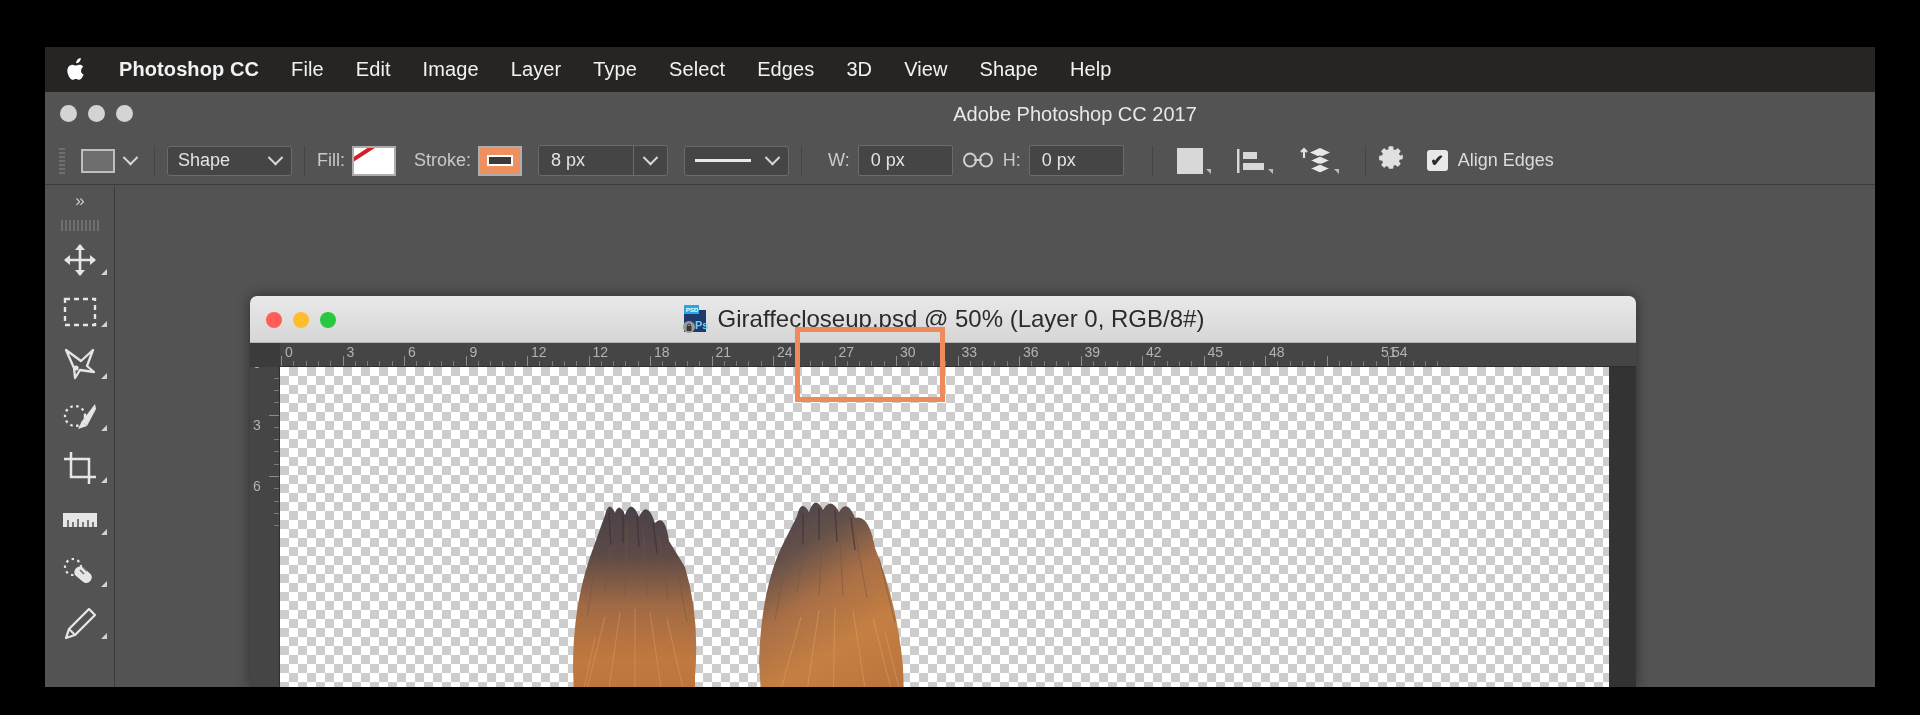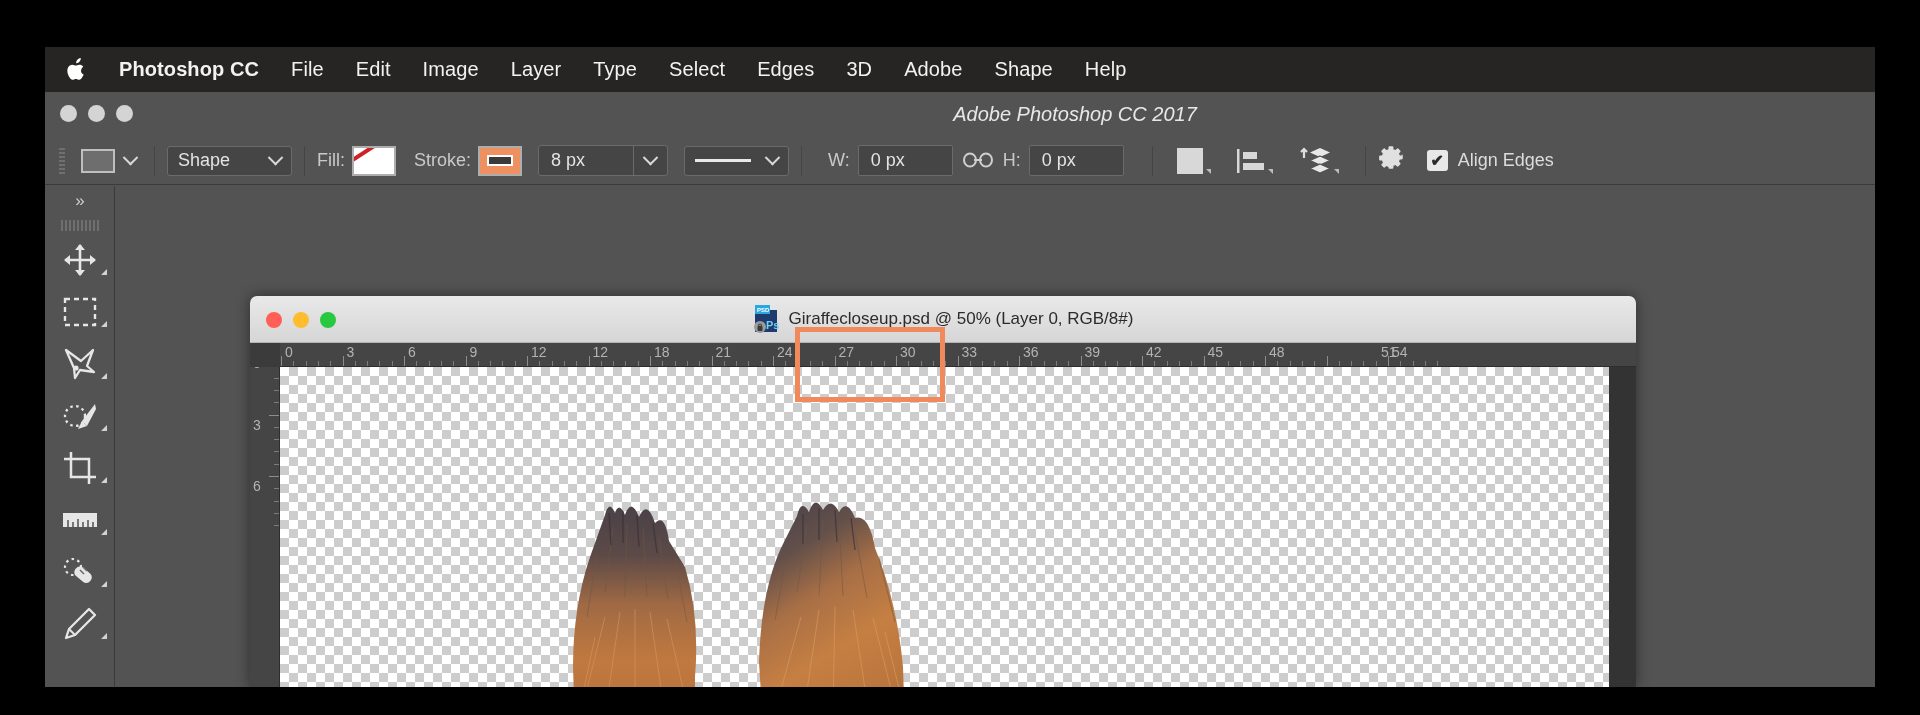--- a/index.html
+++ b/index.html
@@ -40,21 +40,20 @@
     letter-spacing: .1px;
   }
   .menu-item.app-name { font-weight: bold; padding-left: 6px; }
 
   
   .app-titlebar {
     position: absolute; left: 0; top: 45px;
     width: 100%; height: 53px;
     background: #535353;
     border-bottom: 1px solid #3e3e3e;
-    font-style: italic;
   }
   .traffic {
     position: absolute; left: 15px; top: 13px;
     display: flex; gap: 11px;
   }
   .traffic span {
     width: 17px; height: 17px; border-radius: 50%;
     background: #d4d4d4; display: block;
   }
   .app-title {
@@ -221,21 +220,21 @@
     position: absolute; left: 16px; top: 16px;
     display: flex; gap: 11px;
   }
   .doc-traffic span { width: 16px; height: 16px; border-radius: 50%; display:block; }
   .dt-red { background: #ff5f57; }
   .dt-yellow { background: #febc2e; }
   .dt-green { background: #28c840; }
   .doc-title-wrap { display: flex; align-items: center; gap: 10px; }
   .psd-icon { width: 26px; height: 30px; position: relative; }
   .doc-title {
-    color: #2b2b2b; font-size: 17px;
+    color: #2b2b2b; font-size: 24px;
   }
 
   
   .ruler-h {
     position: absolute; left: 0; top: 47px;
     width: 100%; height: 24px;
     background: #454545;
     border-bottom: 1px solid #2e2e2e;
   }
   .ruler-v {
@@ -307,21 +306,21 @@
     </div>
     <div class="menu-item app-name">Photoshop CC</div>
     <div class="menu-item">File</div>
     <div class="menu-item">Edit</div>
     <div class="menu-item">Image</div>
     <div class="menu-item">Layer</div>
     <div class="menu-item">Type</div>
     <div class="menu-item">Select</div>
     <div class="menu-item">Edges</div>
     <div class="menu-item">3D</div>
-    <div class="menu-item">Adobe</div>
+    <div class="menu-item">View</div>
     <div class="menu-item">Shape</div>
     <div class="menu-item">Help</div>
   </div>
 
   <div class="app-titlebar">
     <div class="traffic">
       <span></span>
       <span></span>
       <span></span>
     </div>

